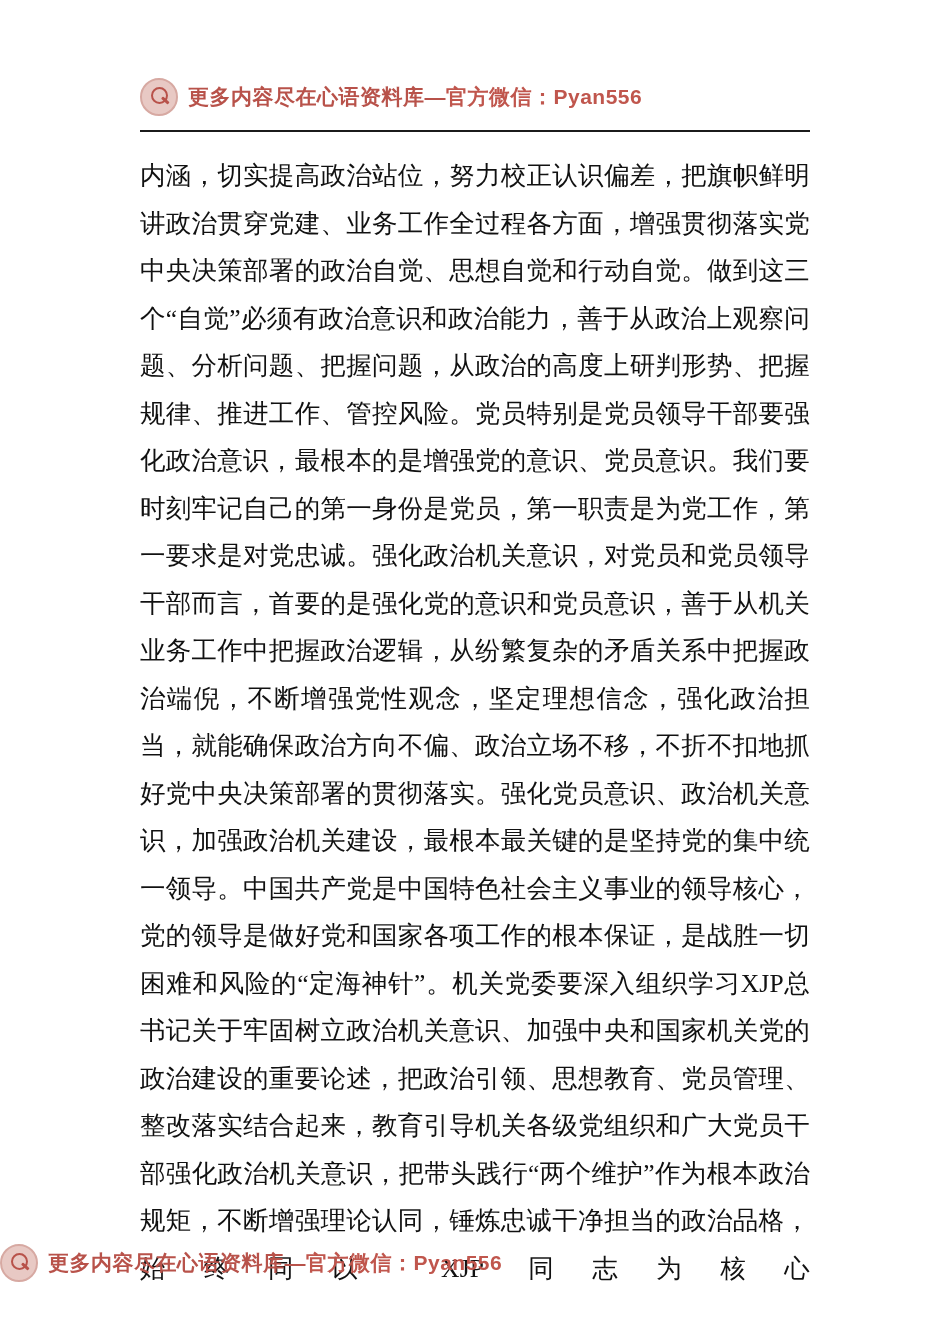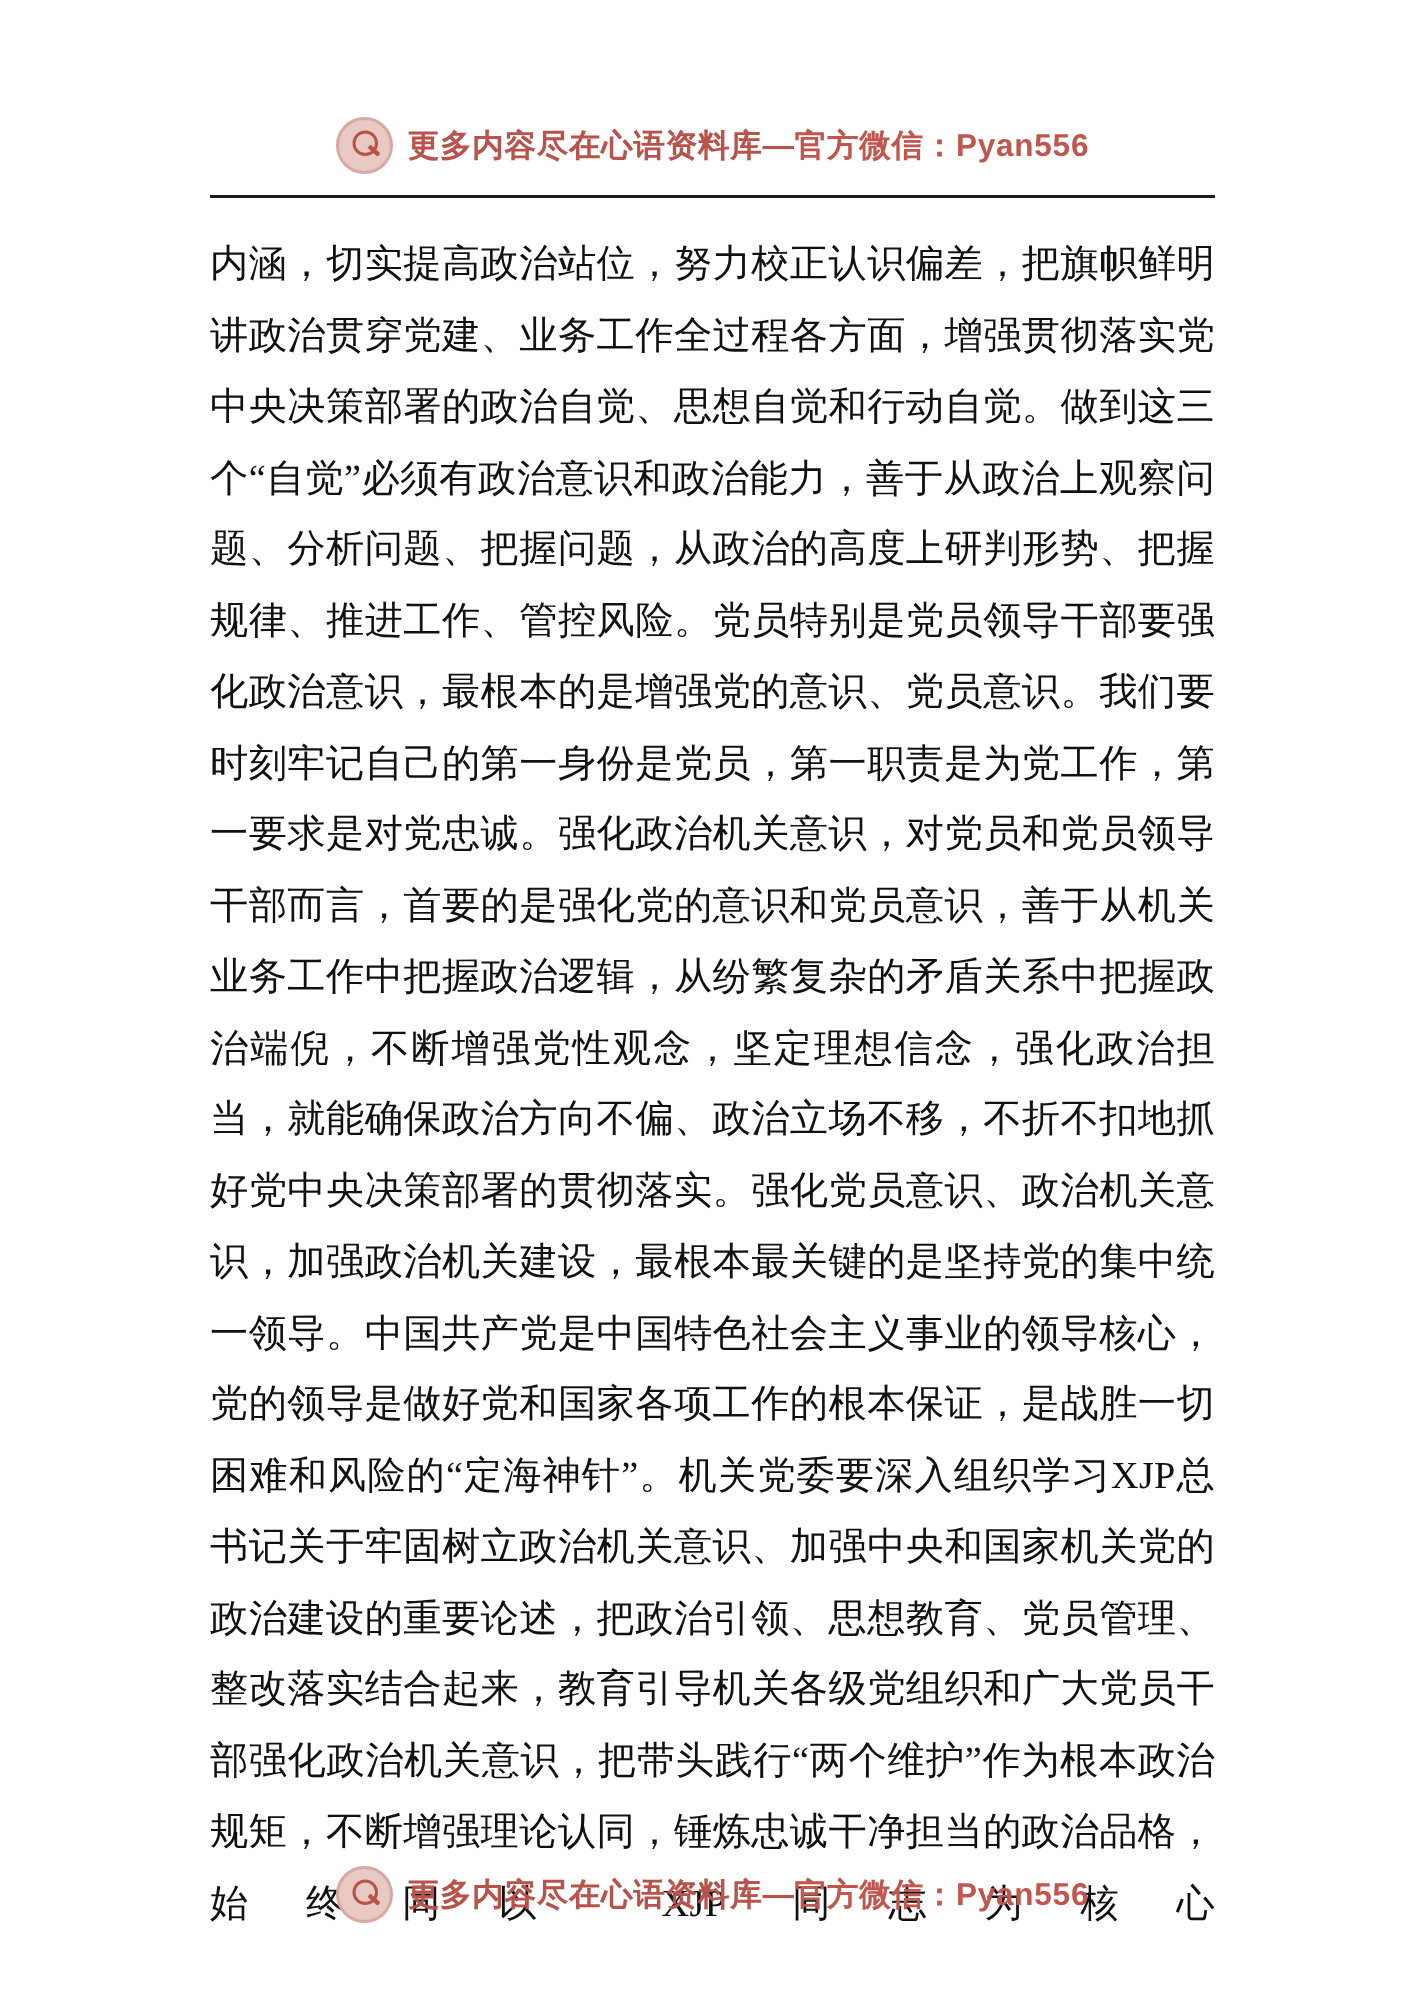--- a/index.html
+++ b/index.html
@@ -18,21 +18,21 @@
     width: 950px;
     height: 1344px;
     box-sizing: border-box;
     padding: 0 140px;
   }
 
   
   .wm {
     display: flex;
     align-items: center;
-    justify-content: center;
+    justify-content: flex-start;
     gap: 10px;
     white-space: nowrap;
   }
   .wm-top { padding-top: 78px; }
   .wm-bot { padding-top: 10px; }
 
   .wm-logo {
     width: 34px;
     height: 34px;
     border-radius: 50%;

